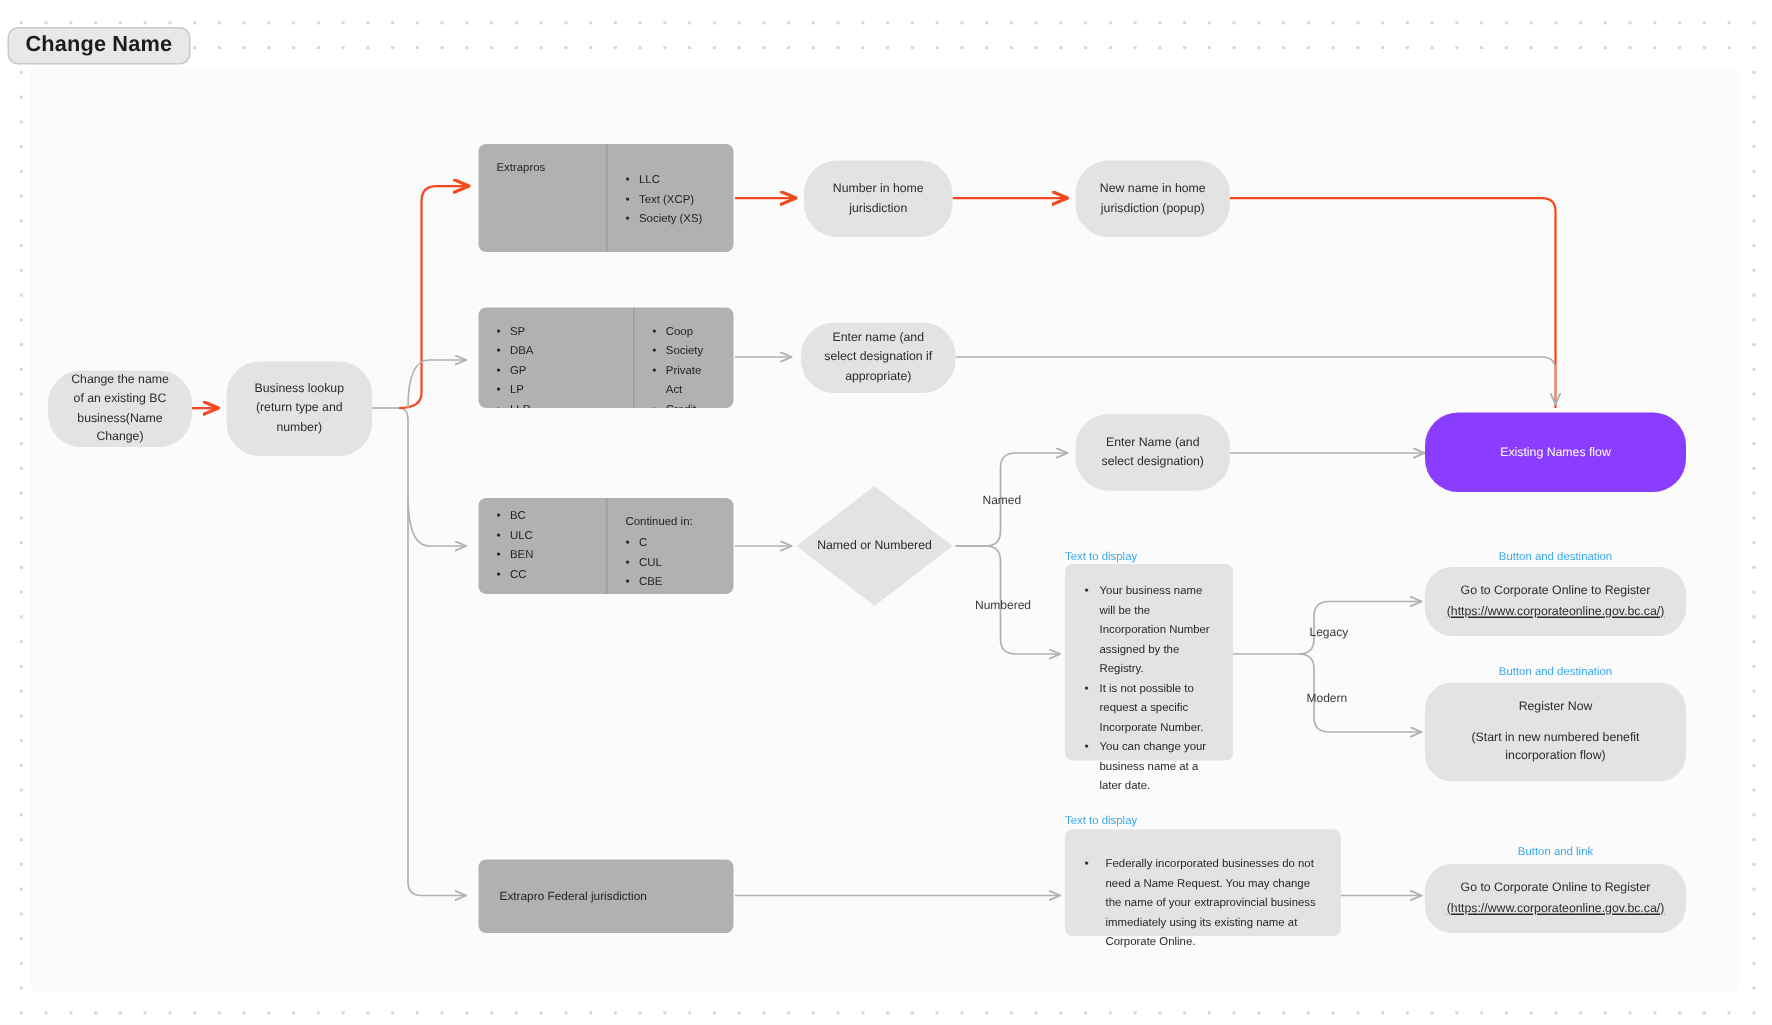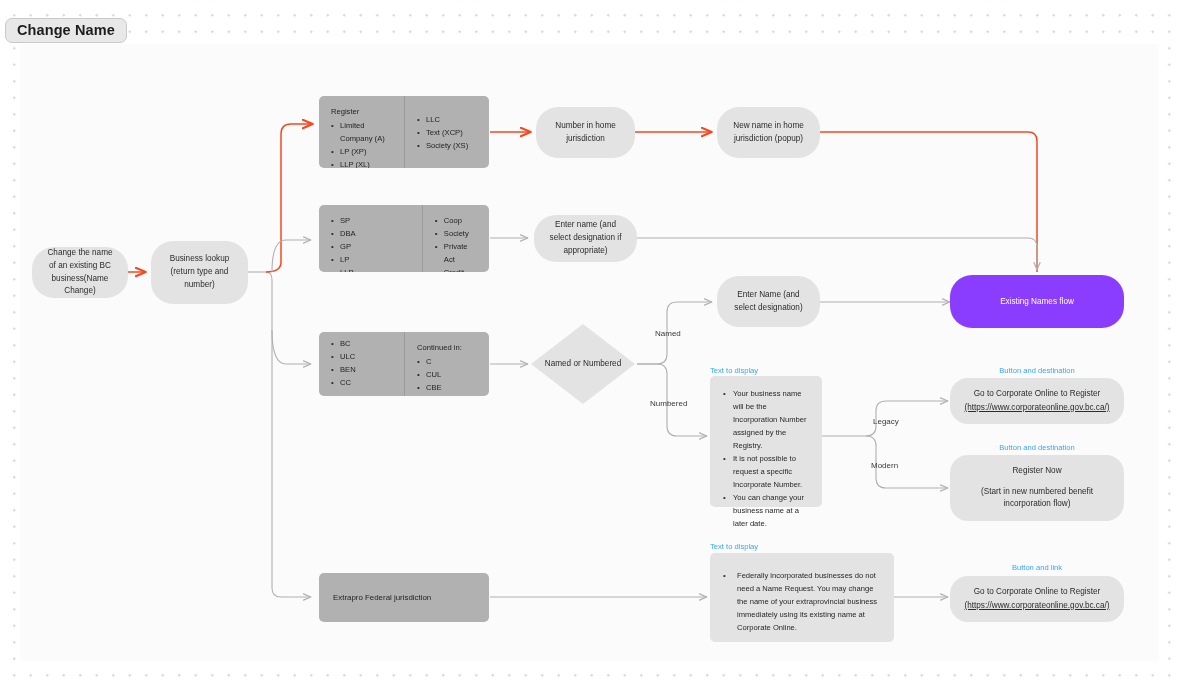--- a/index.html
+++ b/index.html
@@ -200,26 +200,21 @@
   <div class="node pill lg" style="left:32px; top:247px; width:96px; height:51px;">
     <span class="txt">Change the name of an existing BC business(Name Change)</span>
   </div>
 
   <div class="node pill lg" style="left:151px; top:241px; width:97px; height:63px;">
     <span class="txt">Business lookup (return type and number)</span>
   </div>
 
   <div class="node databox" style="left:319px; top:96px; width:170px; height:72px;">
     <div class="col">
-      <div class="hdr">Register</div>
-      <ul>
-        <li>Limited Company (A)</li>
-        <li>LP (XP)</li>
-        <li>LLP (XL)</li>
-      </ul>
+      <div class="hdr">Extrapros</div>
     </div>
     <div class="col divider" style="padding-top:17px;">
       <ul>
         <li>LLC</li>
         <li>Text (XCP)</li>
         <li>Society (XS)</li>
       </ul>
     </div>
   </div>
 
@@ -314,21 +309,21 @@
     <span>Register Now</span>
     <span class="spacer"></span>
     <span style="padding:0 16px;">(Start in new numbered benefit incorporation flow)</span>
   </div>
 
   <div class="node databox" style="left:319px; top:573px; width:170px; height:49px; align-items:center;">
     <div style="padding:0 0 0 14px; font-size:7.9px;">Extrapro Federal jurisdiction</div>
   </div>
 
   <div class="caption" style="left:710px; top:542px;">Text to display</div>
-  <div class="node note" style="left:710px; top:553px; width:184px; height:89px; padding-top:16px;">
+  <div class="node note" style="left:710px; top:553px; width:184px; height:71px; padding-top:16px;">
     <ul>
       <li style="padding-left:14px;">Federally incorporated businesses do not need a Name Request. You may change the name of your extraprovincial business immediately using its existing name at Corporate Online.</li>
     </ul>
   </div>
 
   <div class="caption center" style="left:950px; top:563px; width:174px;">Button and link</div>
   <div class="node pill" style="left:950px; top:576px; width:174px; height:46px; flex-direction:column; gap:1px;">
     <span>Go to Corporate Online to Register</span>
     <span class="link-line">(https://www.corporateonline.gov.bc.ca/)</span>
   </div>

